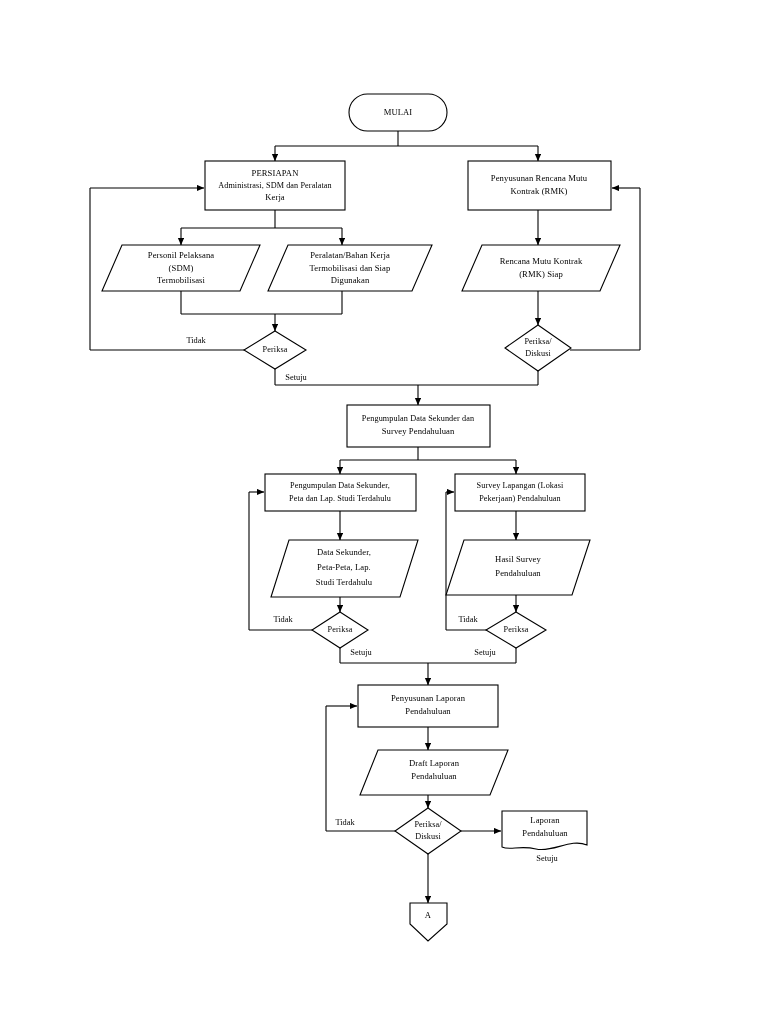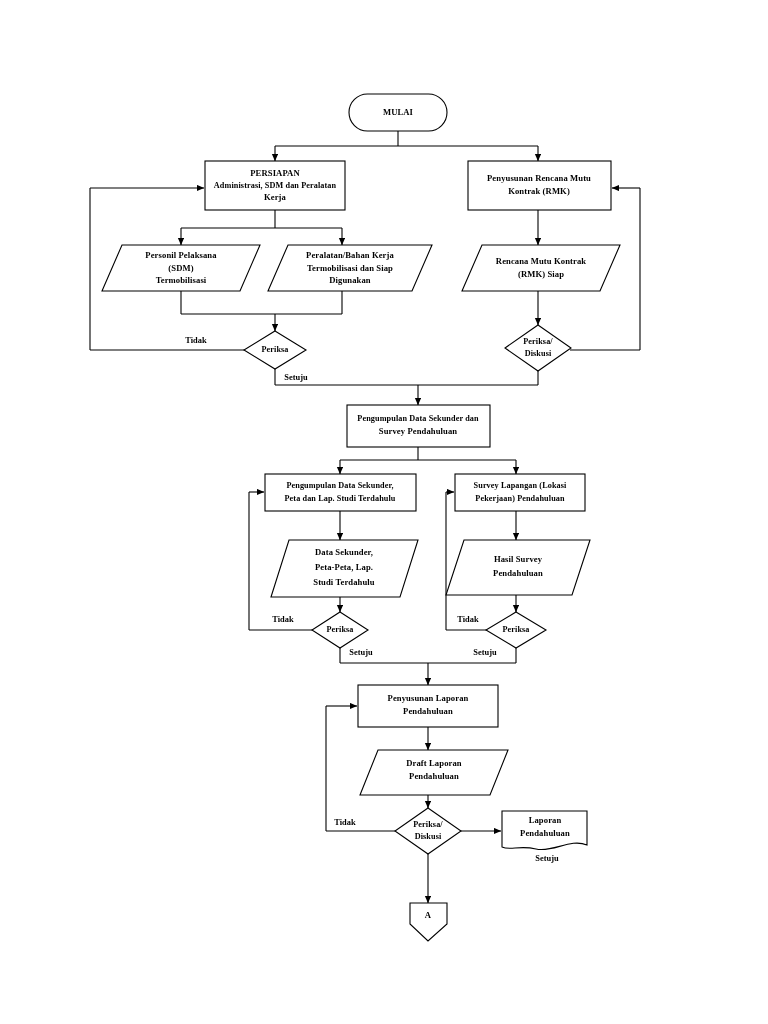--- a/index.html
+++ b/index.html
@@ -1,18 +1,18 @@
 <!DOCTYPE html>
 <html><head>
 <meta charset="utf-8">
 <style>
   html,body{margin:0;padding:0;background:#ffffff;}
   body{width:768px;height:1024px;overflow:hidden;
        font-family:"Liberation Serif", serif;color:#000;}
-  #chart{position:relative;width:768px;height:1024px;font-weight:bold;}
+  #chart{position:relative;width:768px;height:1024px;}
   svg{position:absolute;left:0;top:0;}
   .shape{fill:#ffffff;stroke:#000000;stroke-width:1.1;}
   .line{stroke:#000000;stroke-width:1.1;fill:none;}
   .lbl{font-family:"Liberation Serif", serif;font-size:8.6px;text-anchor:middle;
        dominant-baseline:middle;fill:#000;letter-spacing:.1px;}
   .lbl.sm{font-size:8.2px;}
   .edge-lbl{font-family:"Liberation Serif", serif;font-size:8.4px;fill:#000;
        text-anchor:middle;dominant-baseline:middle;}
 </style>
 </head>

